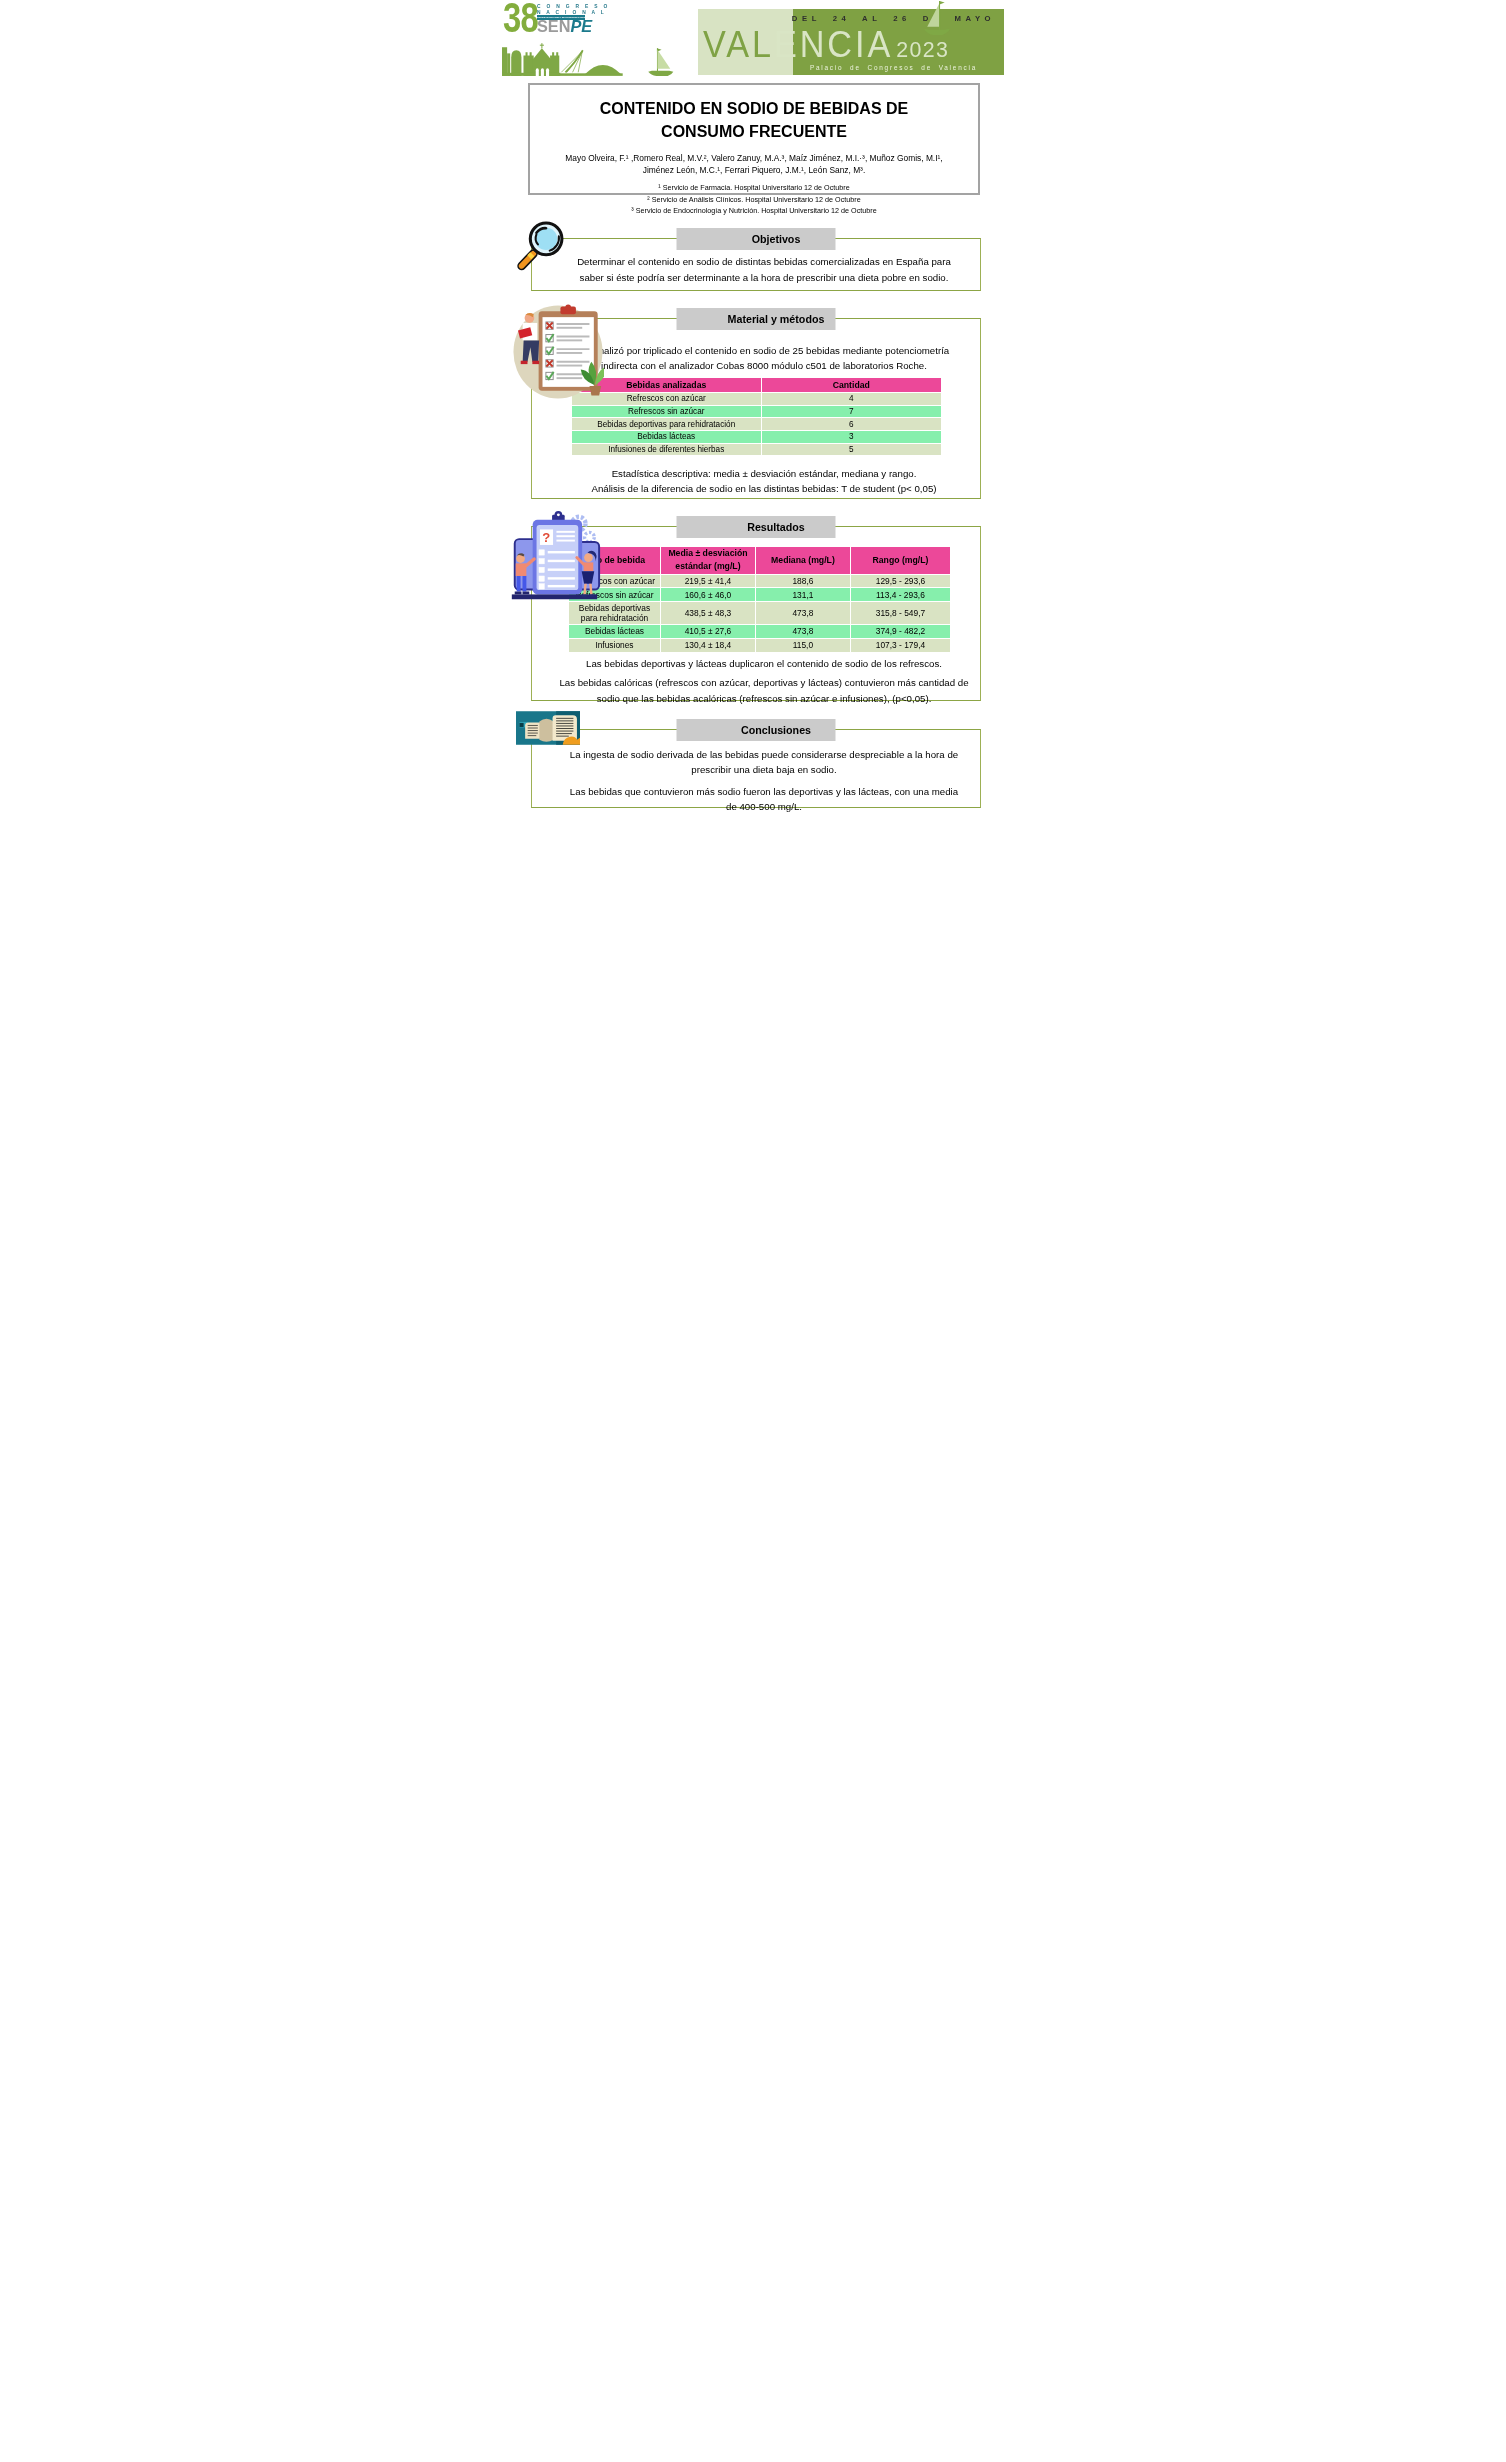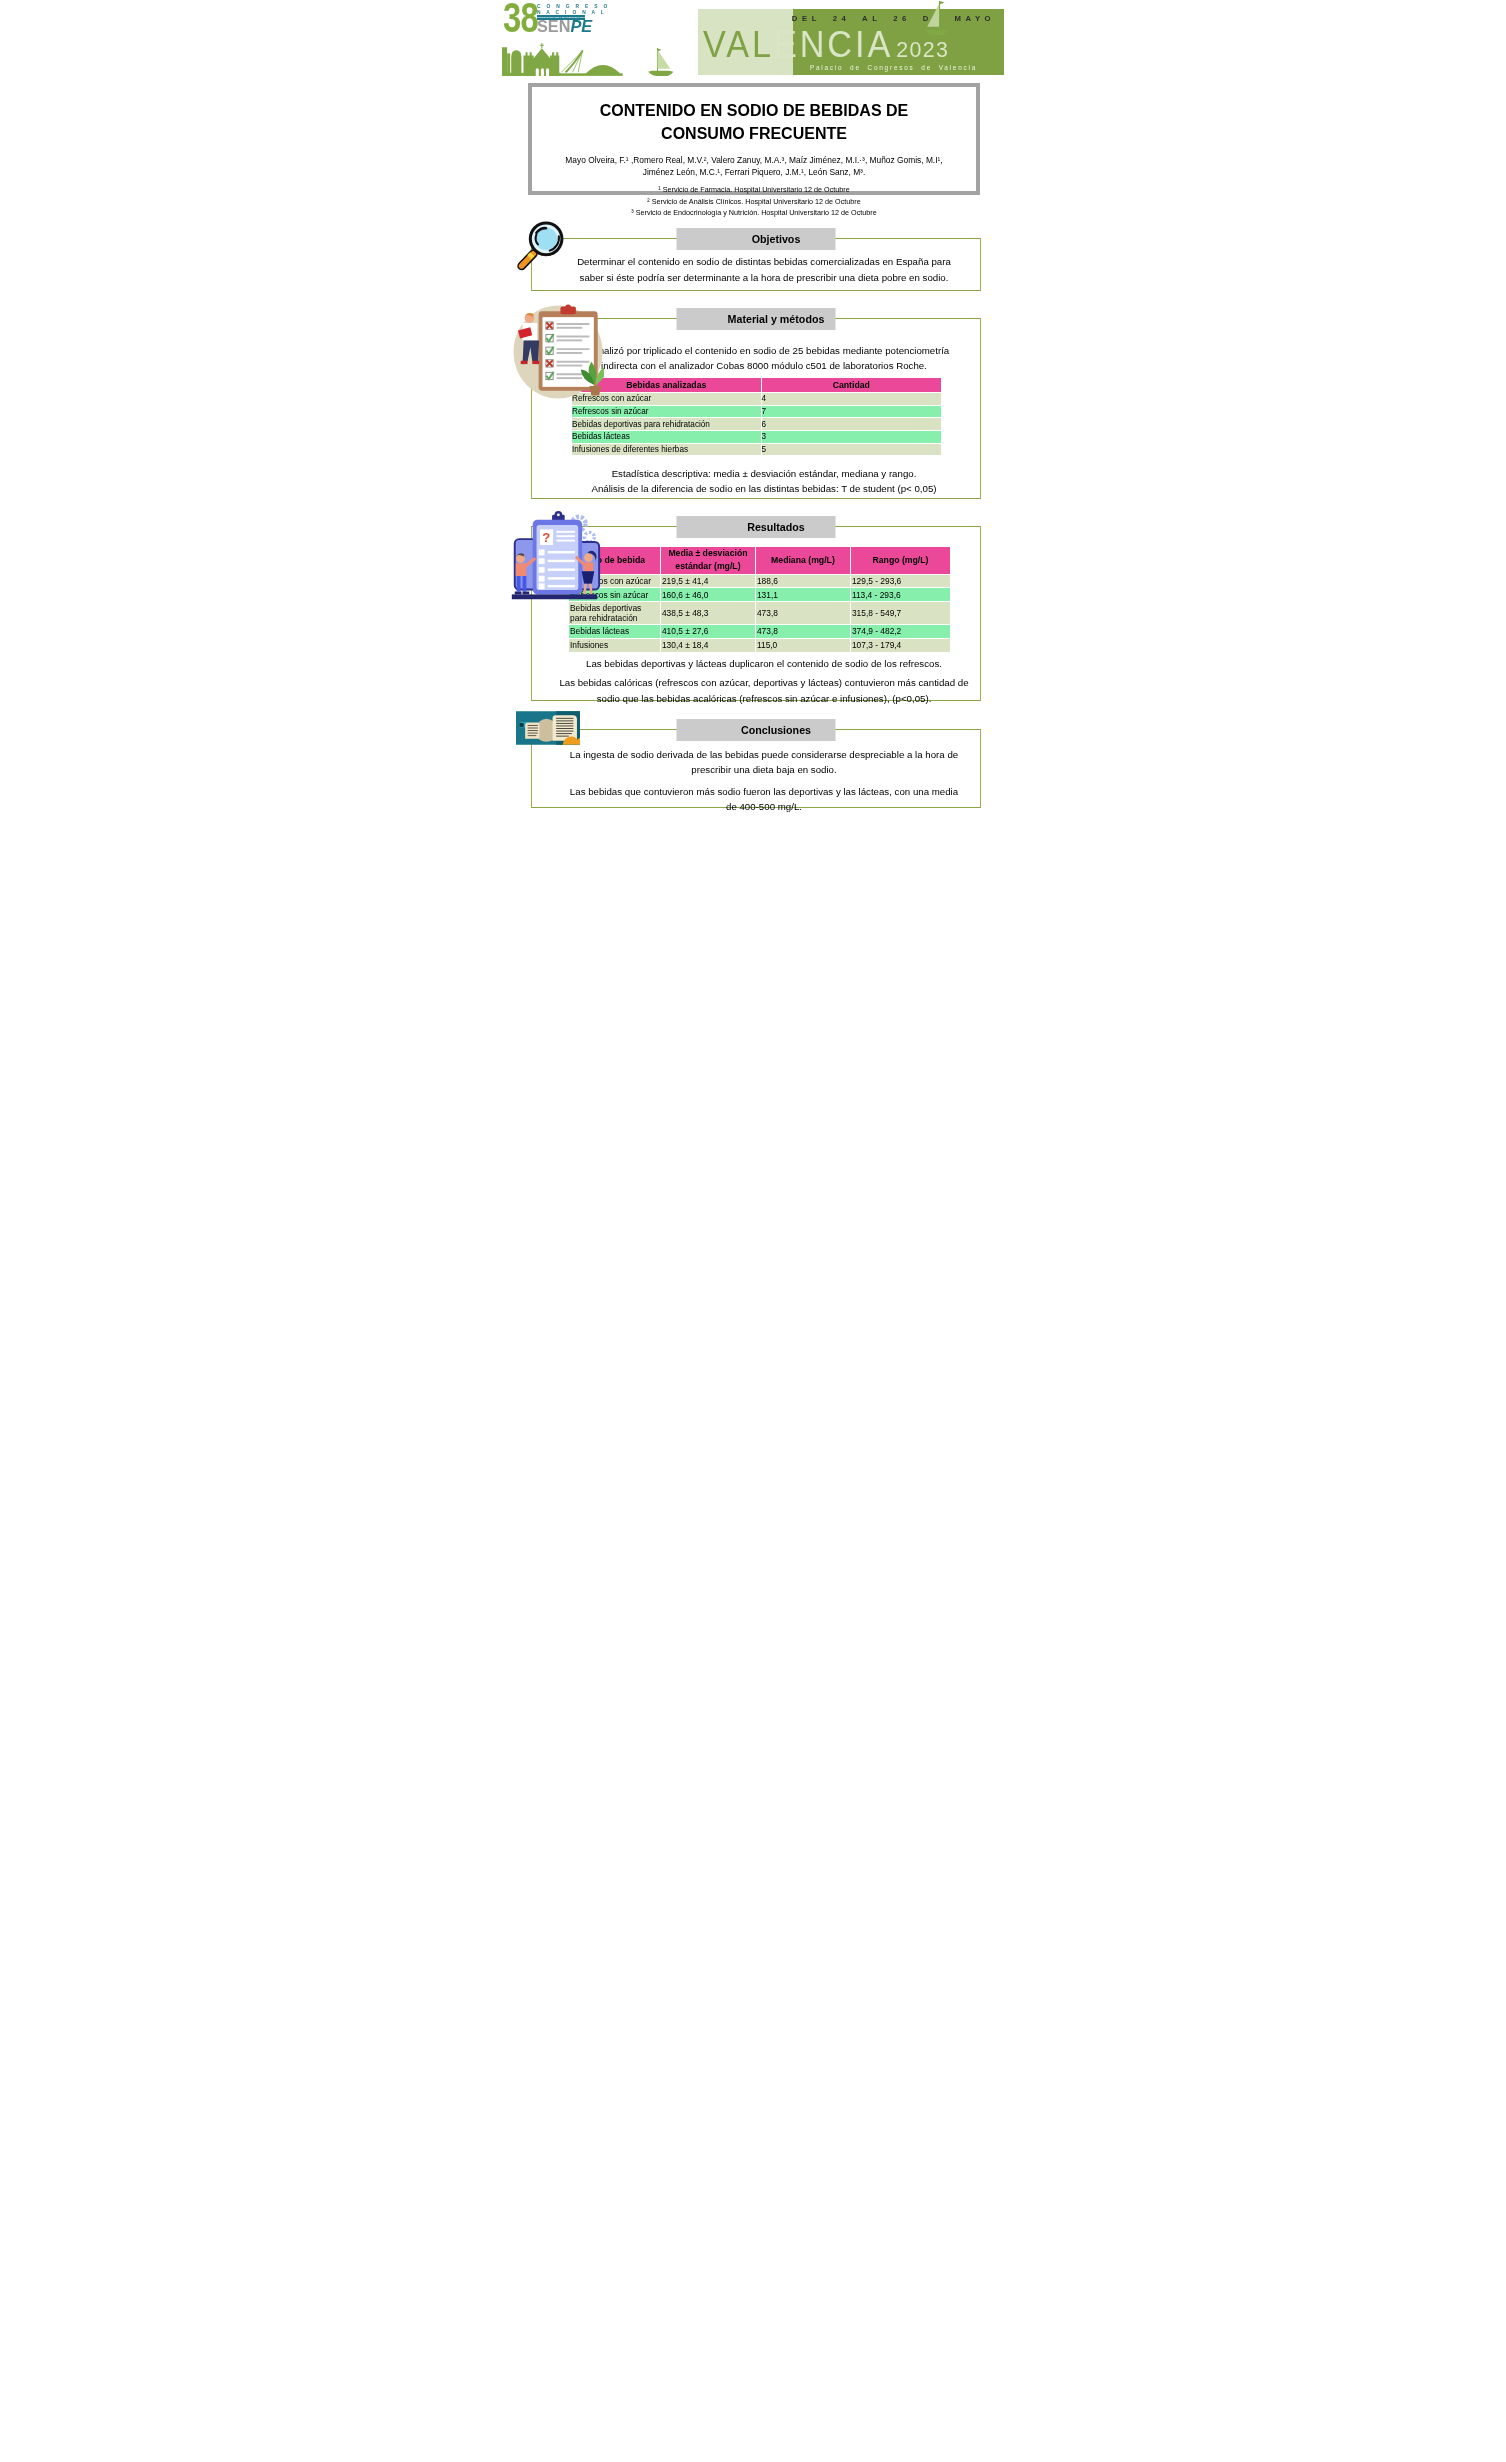--- a/index.html
+++ b/index.html
@@ -30,21 +30,21 @@
   .valencia .city-a { color:#7FA245; }
   .valencia .city-b { color:#D9E5C5; }
   .valencia .year { color:#D9E5C5; font-size:22.5px; letter-spacing:1.5px; margin-left:3.1px; }
   .venue { position:absolute; left:284px; top:64px; width:215px; text-align:center; color:#ECF3DE;
            font-size:6.4px; letter-spacing:1.8px; word-spacing:3.1px; white-space:nowrap; }
   .skyline-svg { position:absolute; left:0; top:42px; }
   .boat-svg { position:absolute; left:418px; top:0px; }
 
   
   .title-box { position:absolute; left:26px; top:83px; width:452px; height:112px; background:#fff;
-               border:4px solid #a3a3a3; text-align:center; }
+               border:2px solid #a3a3a3; text-align:center; }
   .main-title { margin-top:12.3px; font-size:16px; font-weight:bold; line-height:1.45; }
   .authors { margin-top:8.2px; font-size:8.4px; line-height:1.5; }
   .affils  { margin-top:5.1px; font-size:7.2px; line-height:1.6; }
 
   
   .section { position:absolute; left:29px; width:450px; background:#fff;
              border-left:0.5px solid #9DB055; border-right:0.5px solid #9DB055;
              border-bottom:1px solid #8CA545; border-top:1px solid #8CA545; }
   .section-title { position:absolute; top:-10.7px; left:50%; transform:translateX(-50%);
                    width:159px; height:22px; background:#CBCBCB; display:flex; align-items:center;
@@ -59,21 +59,21 @@
   .mat-text { top:23.5px; }
   .stats-text { top:147px; }
   .res-text { top:129px; }
   .res-text .gap { margin-top:4.1px; }
   .conc-p1 { top:17px; }
   .conc-p2 { top:54px; }
 
   
   table { border-collapse:separate; border-spacing:1.5px; position:absolute; }
   th { background:#ec4899; color:#000; font-weight:bold; text-align:center; }
-  td { }
+  td { text-align:center; }
   tr.light td { background:#D9E3C3; }
   tr.gray  td { background:#86efac; }
 
   .t1 { left:39px; top:58px; width:371px; table-layout:fixed; }
   .t1 th { font-size:8.7px; height:14px; }
   .t1 td { font-size:8.2px; height:11.7px; }
 
   .t2 { left:36px; top:19px; width:383px; table-layout:fixed; }
   .t2 th { font-size:8.7px; height:26.6px; line-height:1.5; }
   .t2 td { font-size:8.4px; height:12.8px; line-height:1.25; padding:0.5px 1px; }

